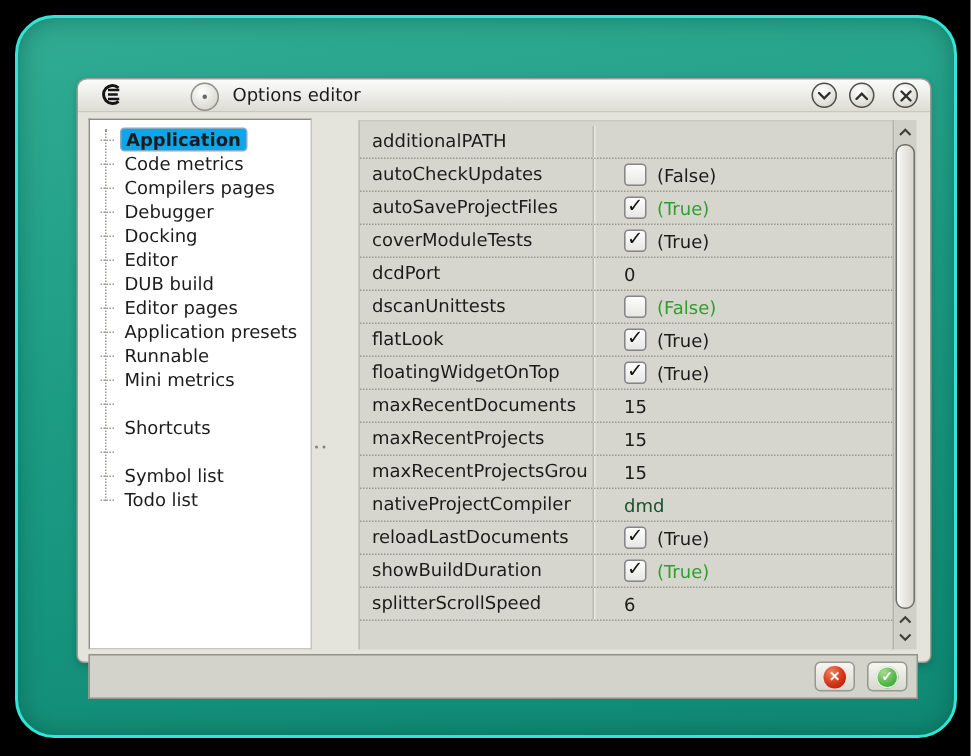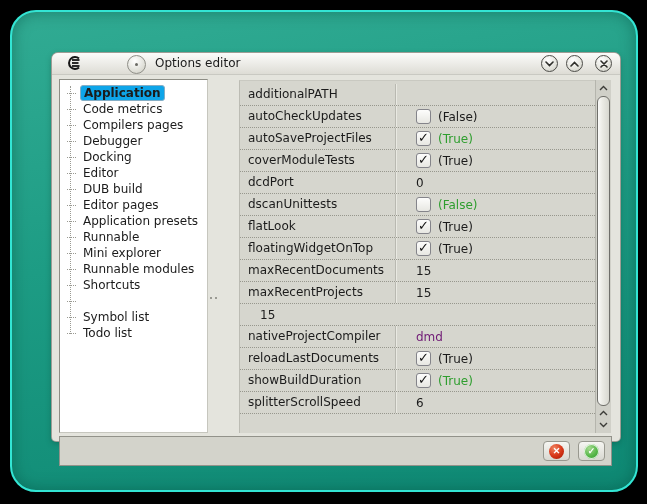--- a/index.html
+++ b/index.html
@@ -160,25 +160,24 @@
           <div class="titem">
             <span class="tdash"></span>
             <span class="tlabel">Application presets</span>
           </div>
           <div class="titem">
             <span class="tdash"></span>
             <span class="tlabel">Runnable</span>
           </div>
           <div class="titem">
             <span class="tdash"></span>
-            <span class="tlabel">Mini explorer</span>
-          </div>
-          <div class="titem">
-            <span class="tdash"></span>
-            <span class="tlabel">Runnable modules</span>
+            <span class="tlabel">Mini metrics</span>
+          </div>
+          <div class="titem">
+            <span class="tdash"></span>
           </div>
           <div class="titem">
             <span class="tdash"></span>
             <span class="tlabel">Shortcuts</span>
           </div>
           <div class="titem">
             <span class="tdash"></span>
           </div>
           <div class="titem">
             <span class="tdash"></span>
@@ -258,28 +257,29 @@
               <span class="gtext" style="color: rgb(27, 27, 27);">15</span>
             </div>
           </div>
           <div class="grow">
             <div class="gname">maxRecentProjects</div>
             <div class="gval">
               <span class="gtext" style="color: rgb(27, 27, 27);">15</span>
             </div>
           </div>
           <div class="grow">
+            <div class="gname">maxRecentProjectsGrou</div>
             <div class="gval">
               <span class="gtext" style="color: rgb(27, 27, 27);">15</span>
             </div>
           </div>
           <div class="grow">
             <div class="gname">nativeProjectCompiler</div>
             <div class="gval">
-              <span class="gtext" style="color: #701a75;">dmd</span>
+              <span class="gtext" style="color: #14532d;">dmd</span>
             </div>
           </div>
           <div class="grow">
             <div class="gname">reloadLastDocuments</div>
             <div class="gval">
               <span class="cb">✓</span>
               <span class="gtext" style="color: rgb(27, 27, 27);">(True)</span>
             </div>
           </div>
           <div class="grow">

